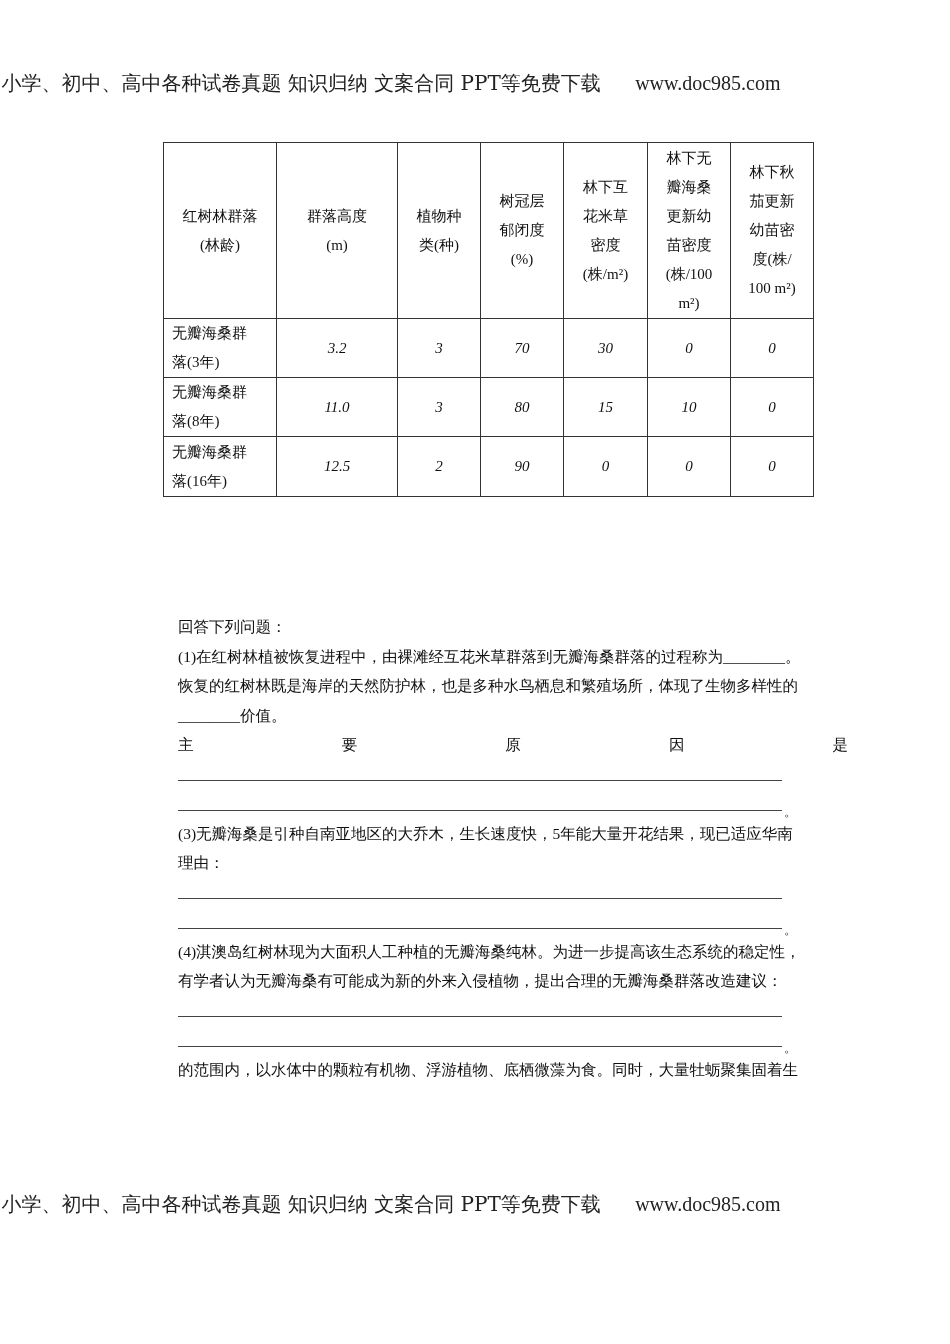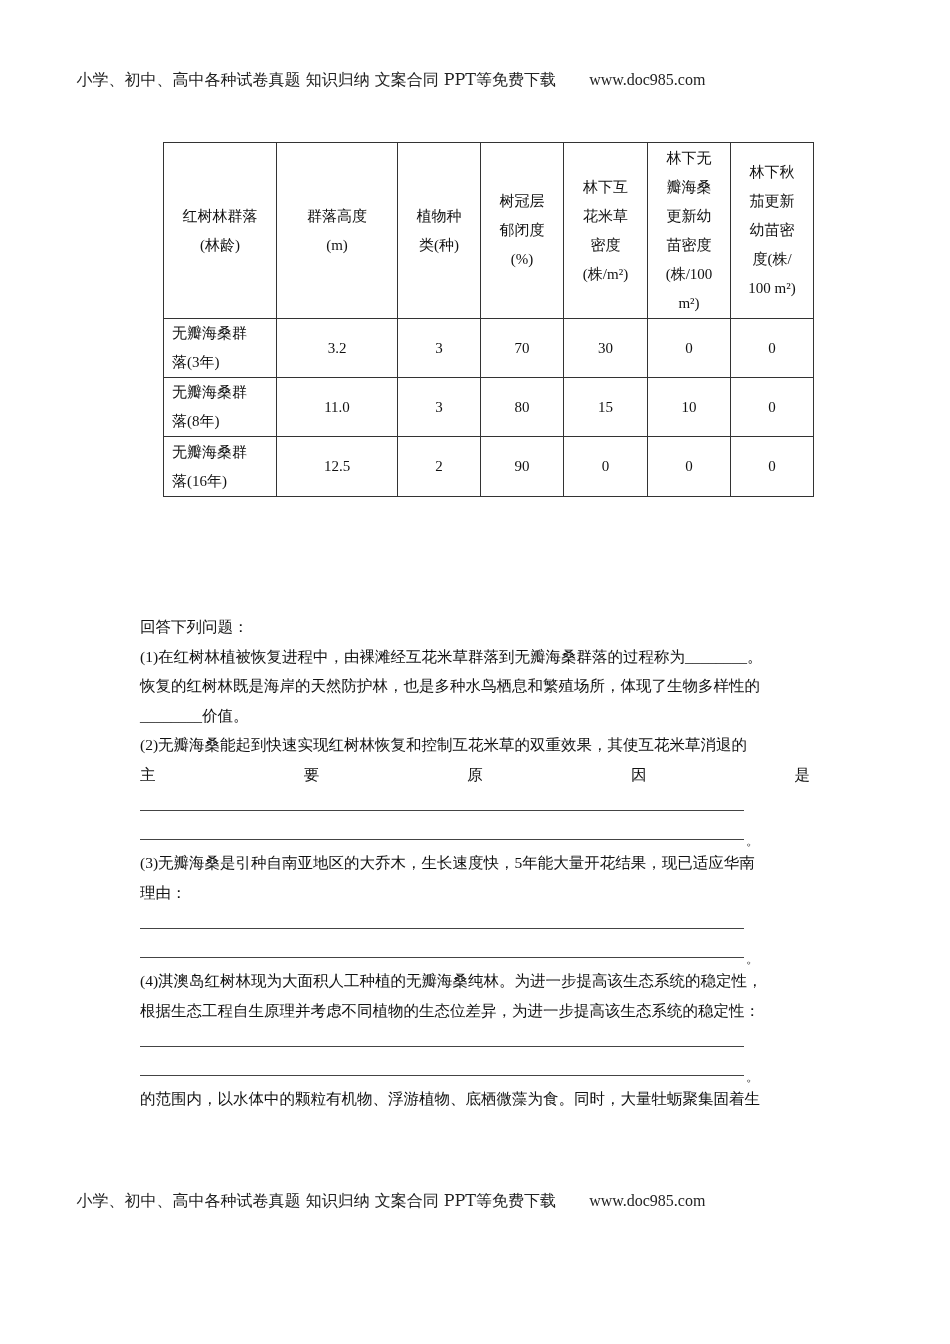--- a/index.html
+++ b/index.html
@@ -3,35 +3,35 @@
 <meta charset="utf-8">
 <style>
   html, body { margin: 0; padding: 0; background: #ffffff; }
   body {
     width: 950px; height: 1344px; position: relative; overflow: hidden;
     font-family: "DejaVu Serif", "Liberation Serif", serif;
     color: #111;
   }
   .hdr, .ftr {
     position: absolute; left: 0; width: 782px; text-align: center;
-    font-size: 16px; letter-spacing: 0px; color: #222;
+    font-size: 20px; letter-spacing: 0px; color: #222;
   }
   .hdr { top: 70px; }
   .ftr { top: 1191px; }
   .hdr .url, .ftr .url { margin-left: 28px; font-family: "Liberation Serif", serif; }
 
   table.data {
     position: absolute; left: 163px; top: 142px;
     border-collapse: collapse; font-size: 15px;
     font-family: "Liberation Serif", "DejaVu Serif", serif;
   }
   table.data td {
     border: 1.2px solid #333; padding: 0 8px; line-height: 29px; vertical-align: middle;
   }
-  table.data td.num { text-align: center; }
+  table.data td.num { text-align: center; font-style: italic; }
   table.data tr.head td { height: 175px; text-align: center; }
   table.data tr.r1 td { height: 56px; }
   table.data tr.r2 td { height: 57px; }
   table.data tr.r3 td { height: 59px; }
   table.data tr.r4 td { height: 91px; }
   .c0 { width: 96px; } .c1 { width: 104px; } .c2 { width: 66px; } .c3 { width: 66px; }
   .c4 { width: 67px; margin-top: 28px; } .c5 { width: 66px; } .c6 { width: 66px; }
 
   .para {
     position: absolute; left: 140px; width: 670px;
@@ -85,27 +85,26 @@
     <td class="num">12.5</td>
     <td class="num">2</td>
     <td class="num">90</td>
     <td class="num">0</td>
     <td class="num">0</td>
     <td class="num">0</td>
   </tr>
 </tbody>
   </table>
 
-<div class="para" style="top: 612px;">
+<div class="para" style="top: 612px; margin-left: 38px;">
   <div>回答下列问题：</div>
   <div>(1)在红树林植被恢复进程中，由裸滩经互花米草群落到无瓣海桑群落的过程称为________。</div>
   <div>恢复的红树林既是海岸的天然防护林，也是多种水鸟栖息和繁殖场所，体现了生物多样性的</div>
   <div>________价值。</div>
 
-  <div>(2)无瓣海桑能起到快速实现红树林恢复和控制互花米草的双重效果，其使互花米草消退的</div>
   <div class="justify-line">
     <span>主</span>
     <span>要</span>
     <span>原</span>
     <span>因</span>
     <span>是</span>
   </div>
   <div class="blank-line">
       <div class="rule"></div>
     </div>
@@ -118,21 +117,21 @@
   <div>理由：</div>
   <div class="blank-line">
       <div class="rule"></div>
     </div>
   <div class="blank-line">
       <div class="rule"></div>
       <span class="dot">。</span>
     </div>
 
   <div>(4)淇澳岛红树林现为大面积人工种植的无瓣海桑纯林。为进一步提高该生态系统的稳定性，</div>
-  <div>根据生态工程自生原理并考虑不同植物的生态位差异，为进一步提高该生态系统的稳定性：</div>
+  <div>有学者认为无瓣海桑有可能成为新的外来入侵植物，提出合理的无瓣海桑群落改造建议：</div>
   <div class="blank-line">
       <div class="rule"></div>
     </div>
   <div class="blank-line">
       <div class="rule"></div>
       <span class="dot">。</span>
     </div>
 
   <div>的范围内，以水体中的颗粒有机物、浮游植物、底栖微藻为食。同时，大量牡蛎聚集固着生</div>
 </div>

